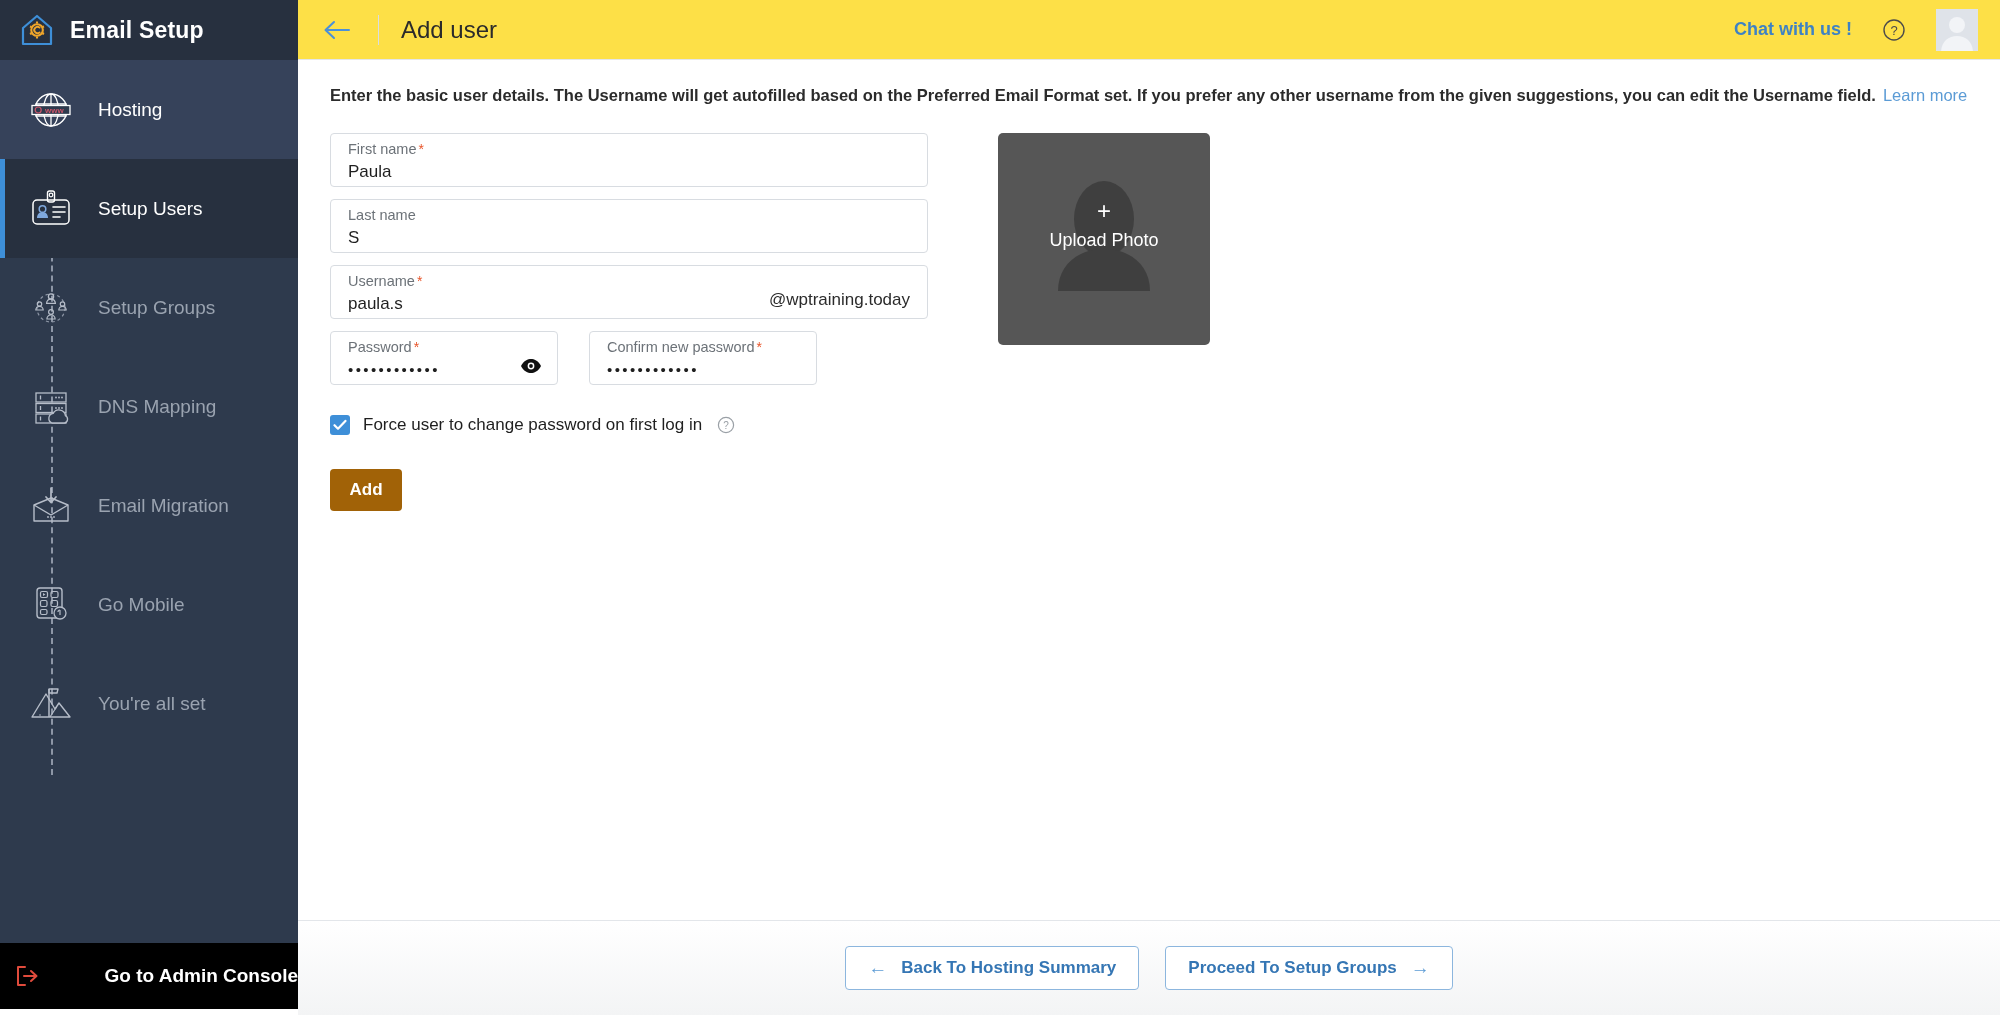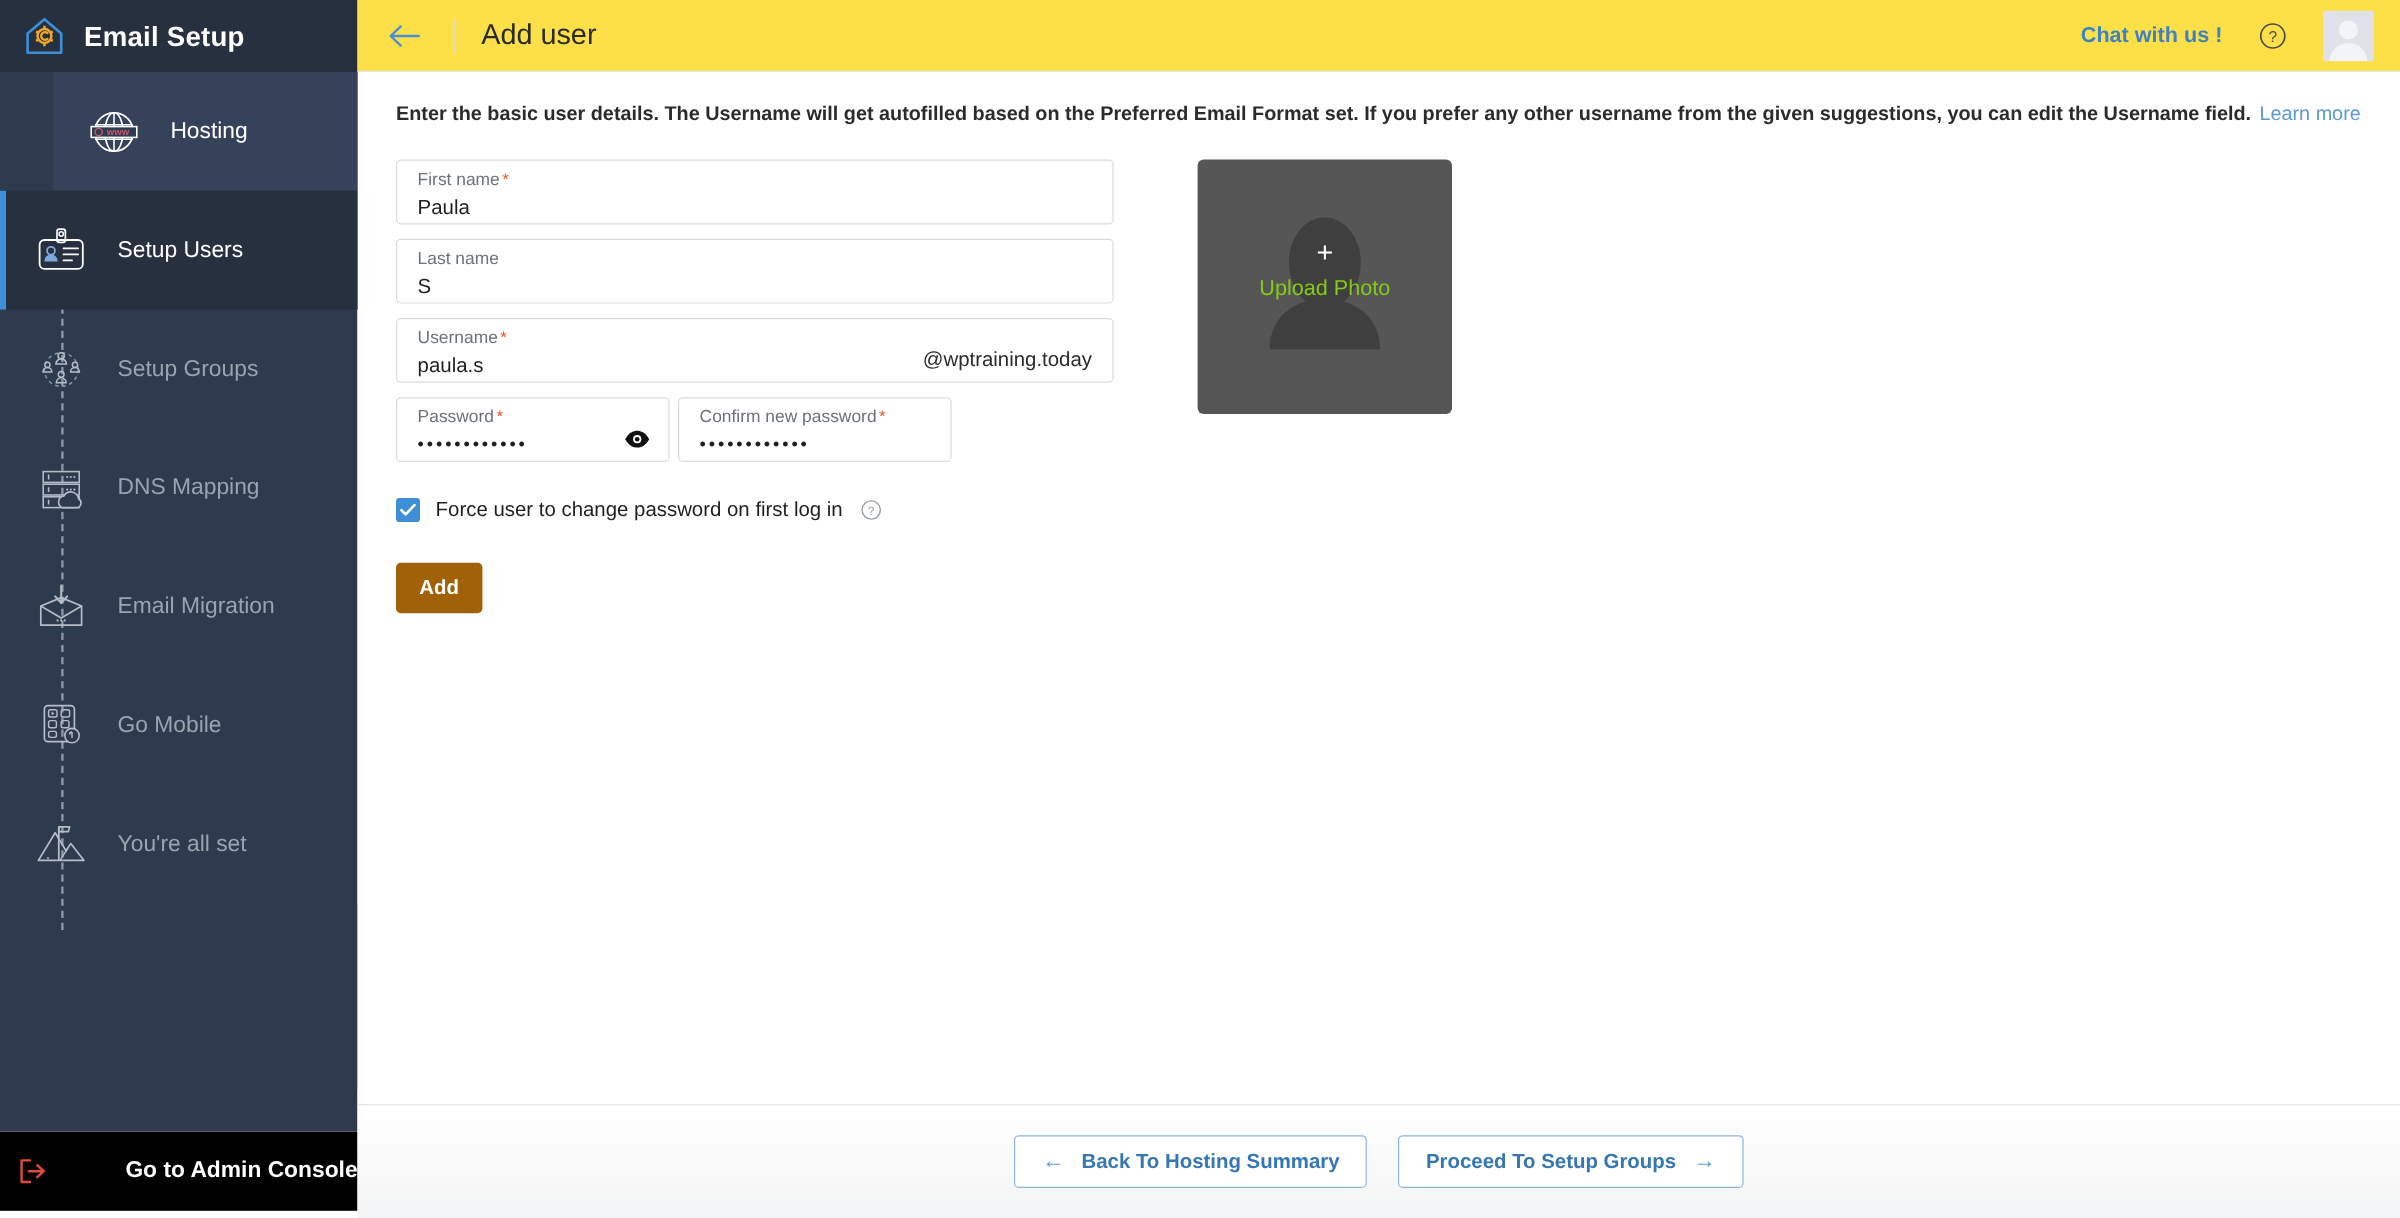--- a/index.html
+++ b/index.html
@@ -51,21 +51,21 @@
     cursor: pointer;
   }
   .nav-item .ni-icon {
     width: 50px; height: 52px;
     display: flex; align-items: center; justify-content: center;
     flex: 0 0 50px;
   }
   .nav-item .ni-label {
     font-size: 19px; color: #9aa3b0; font-weight: 400;
   }
-  .nav-item.done { background: #36425a; margin-left: 44px; }
+  .nav-item.done { background: #36425a; }
   .nav-item.done .ni-label { color: #ffffff; }
   .nav-item.active { background: #27303f; }
   .nav-item.active .ni-label { color: #ffffff; }
   .nav-item.active::before {
     content: ""; position: absolute; left: 0; top: 0;
     width: 5px; height: 100%; background: #3e8fd8;
   }
   .nav-pad { background: #2e3a4d; }
 
   .admin-console {
@@ -135,21 +135,21 @@
     line-height: 21px;
   }
   .field .f-suffix {
     position: absolute; right: 17px; bottom: 8px;
     font-size: 17px; color: #2b2b2b;
   }
   .field.dots .f-value { letter-spacing: 2.4px; font-size: 15px; }
   .eye-btn {
     position: absolute; right: 15px; bottom: 10px; cursor: pointer; display:flex;
   }
-  .pw-row { display: flex; gap: 7px; }
+  .pw-row { display: flex; gap: 31px; }
   .pw-row .field { width: 228px; flex: 0 0 228px; margin-bottom: 0; }
 
   .check-row {
     display: flex; align-items: center; gap: 13px;
     margin-top: 30px;
   }
   .checkbox {
     width: 20px; height: 20px; border-radius: 3px; background: #3e8fd8;
     display: flex; align-items: center; justify-content: center;
     cursor: pointer; flex: 0 0 20px;
@@ -177,21 +177,21 @@
     flex: 0 0 212px;
   }
   .photo-silhouette { position: absolute; left: 0; top: 0; }
   .photo-plus {
     position: absolute; left: 0; right: 0; top: 68px;
     text-align: center; color: #fff; font-size: 24px; line-height: 20px;
     font-weight: 300;
   }
   .photo-label {
     position: absolute; left: 0; right: 0; top: 97px;
-    text-align: center; color: #84cc16; font-size: 18px;
+    text-align: center; color: #ffffff; font-size: 18px;
   }
 
   
   .footer {
     height: 95px; flex: 0 0 95px;
     border-top: 1px solid #e3e6ea;
     background: linear-gradient(180deg,#ffffff 0%, #f3f4f5 100%);
     display: flex; align-items: center; justify-content: center;
     gap: 26px;
   }

